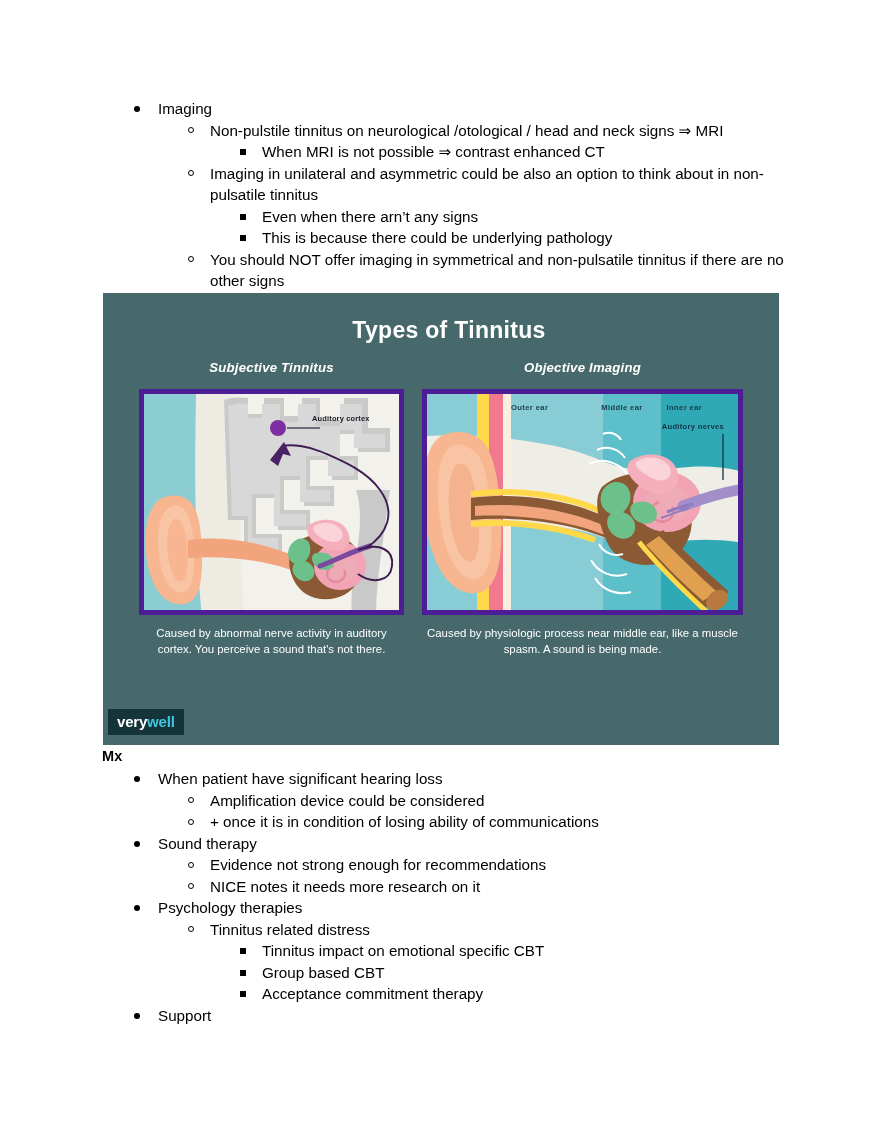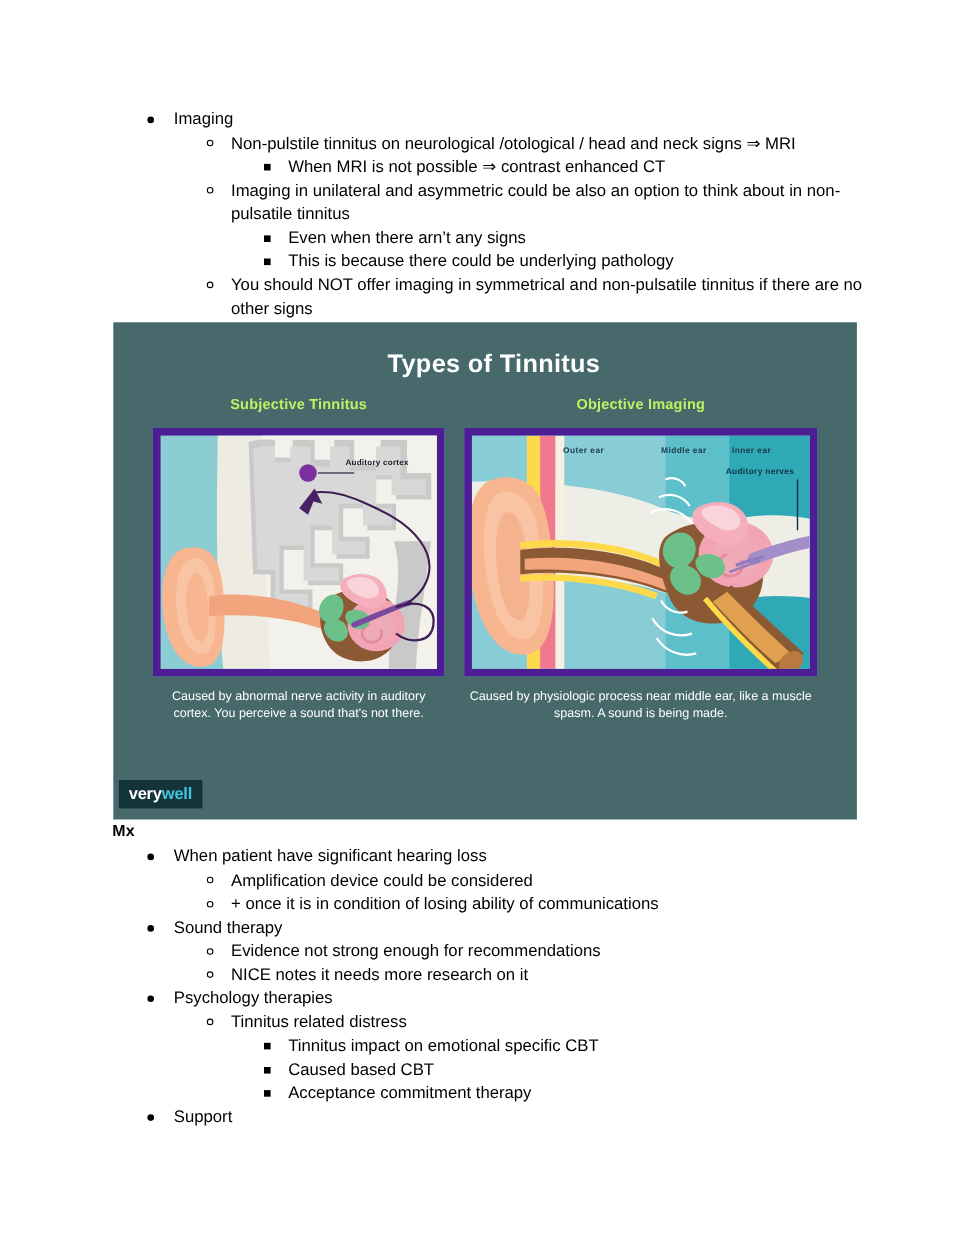--- a/index.html
+++ b/index.html
@@ -77,30 +77,31 @@
     display: flex;
     margin-top: 16px;
     padding: 0 36px;
     gap: 18px;
   }
   .col { flex: 1 1 0; min-width: 0; }
   .col.left { flex: 0 0 265px; }
   .col.right { flex: 1 1 auto; }
   .col-head {
     text-align: center;
-    color: #bef264;
+    color: #ffffff;
     font-size: 13.2px;
     font-weight: bold;
     margin-bottom: 14px;
     letter-spacing: 0.2px;
+    font-style: italic;
   }
   .panel {
     position: relative;
     height: 226px;
-    border: 7px solid #4c1d95;
+    border: 5px solid #4c1d95;
     overflow: hidden;
     background: #8ccdd4;
   }
   .caption {
     color: #ffffff;
     font-size: 11.4px;
     line-height: 15.5px;
     text-align: center;
     margin-top: 11px;
   }
@@ -399,21 +400,21 @@
         <li class="item">
           <span class="bullet"></span>
           <span class="txt">Tinnitus related distress</span>
           <ul class="lvl l3">
             <li class="item">
               <span class="bullet"></span>
               <span class="txt">Tinnitus impact on emotional specific CBT</span>
             </li>
             <li class="item">
               <span class="bullet"></span>
-              <span class="txt">Caused based CBT</span>
+              <span class="txt">Group based CBT</span>
             </li>
             <li class="item">
               <span class="bullet"></span>
               <span class="txt">Acceptance commitment therapy</span>
             </li>
           </ul>
         </li>
       </ul>
     </li>
 

